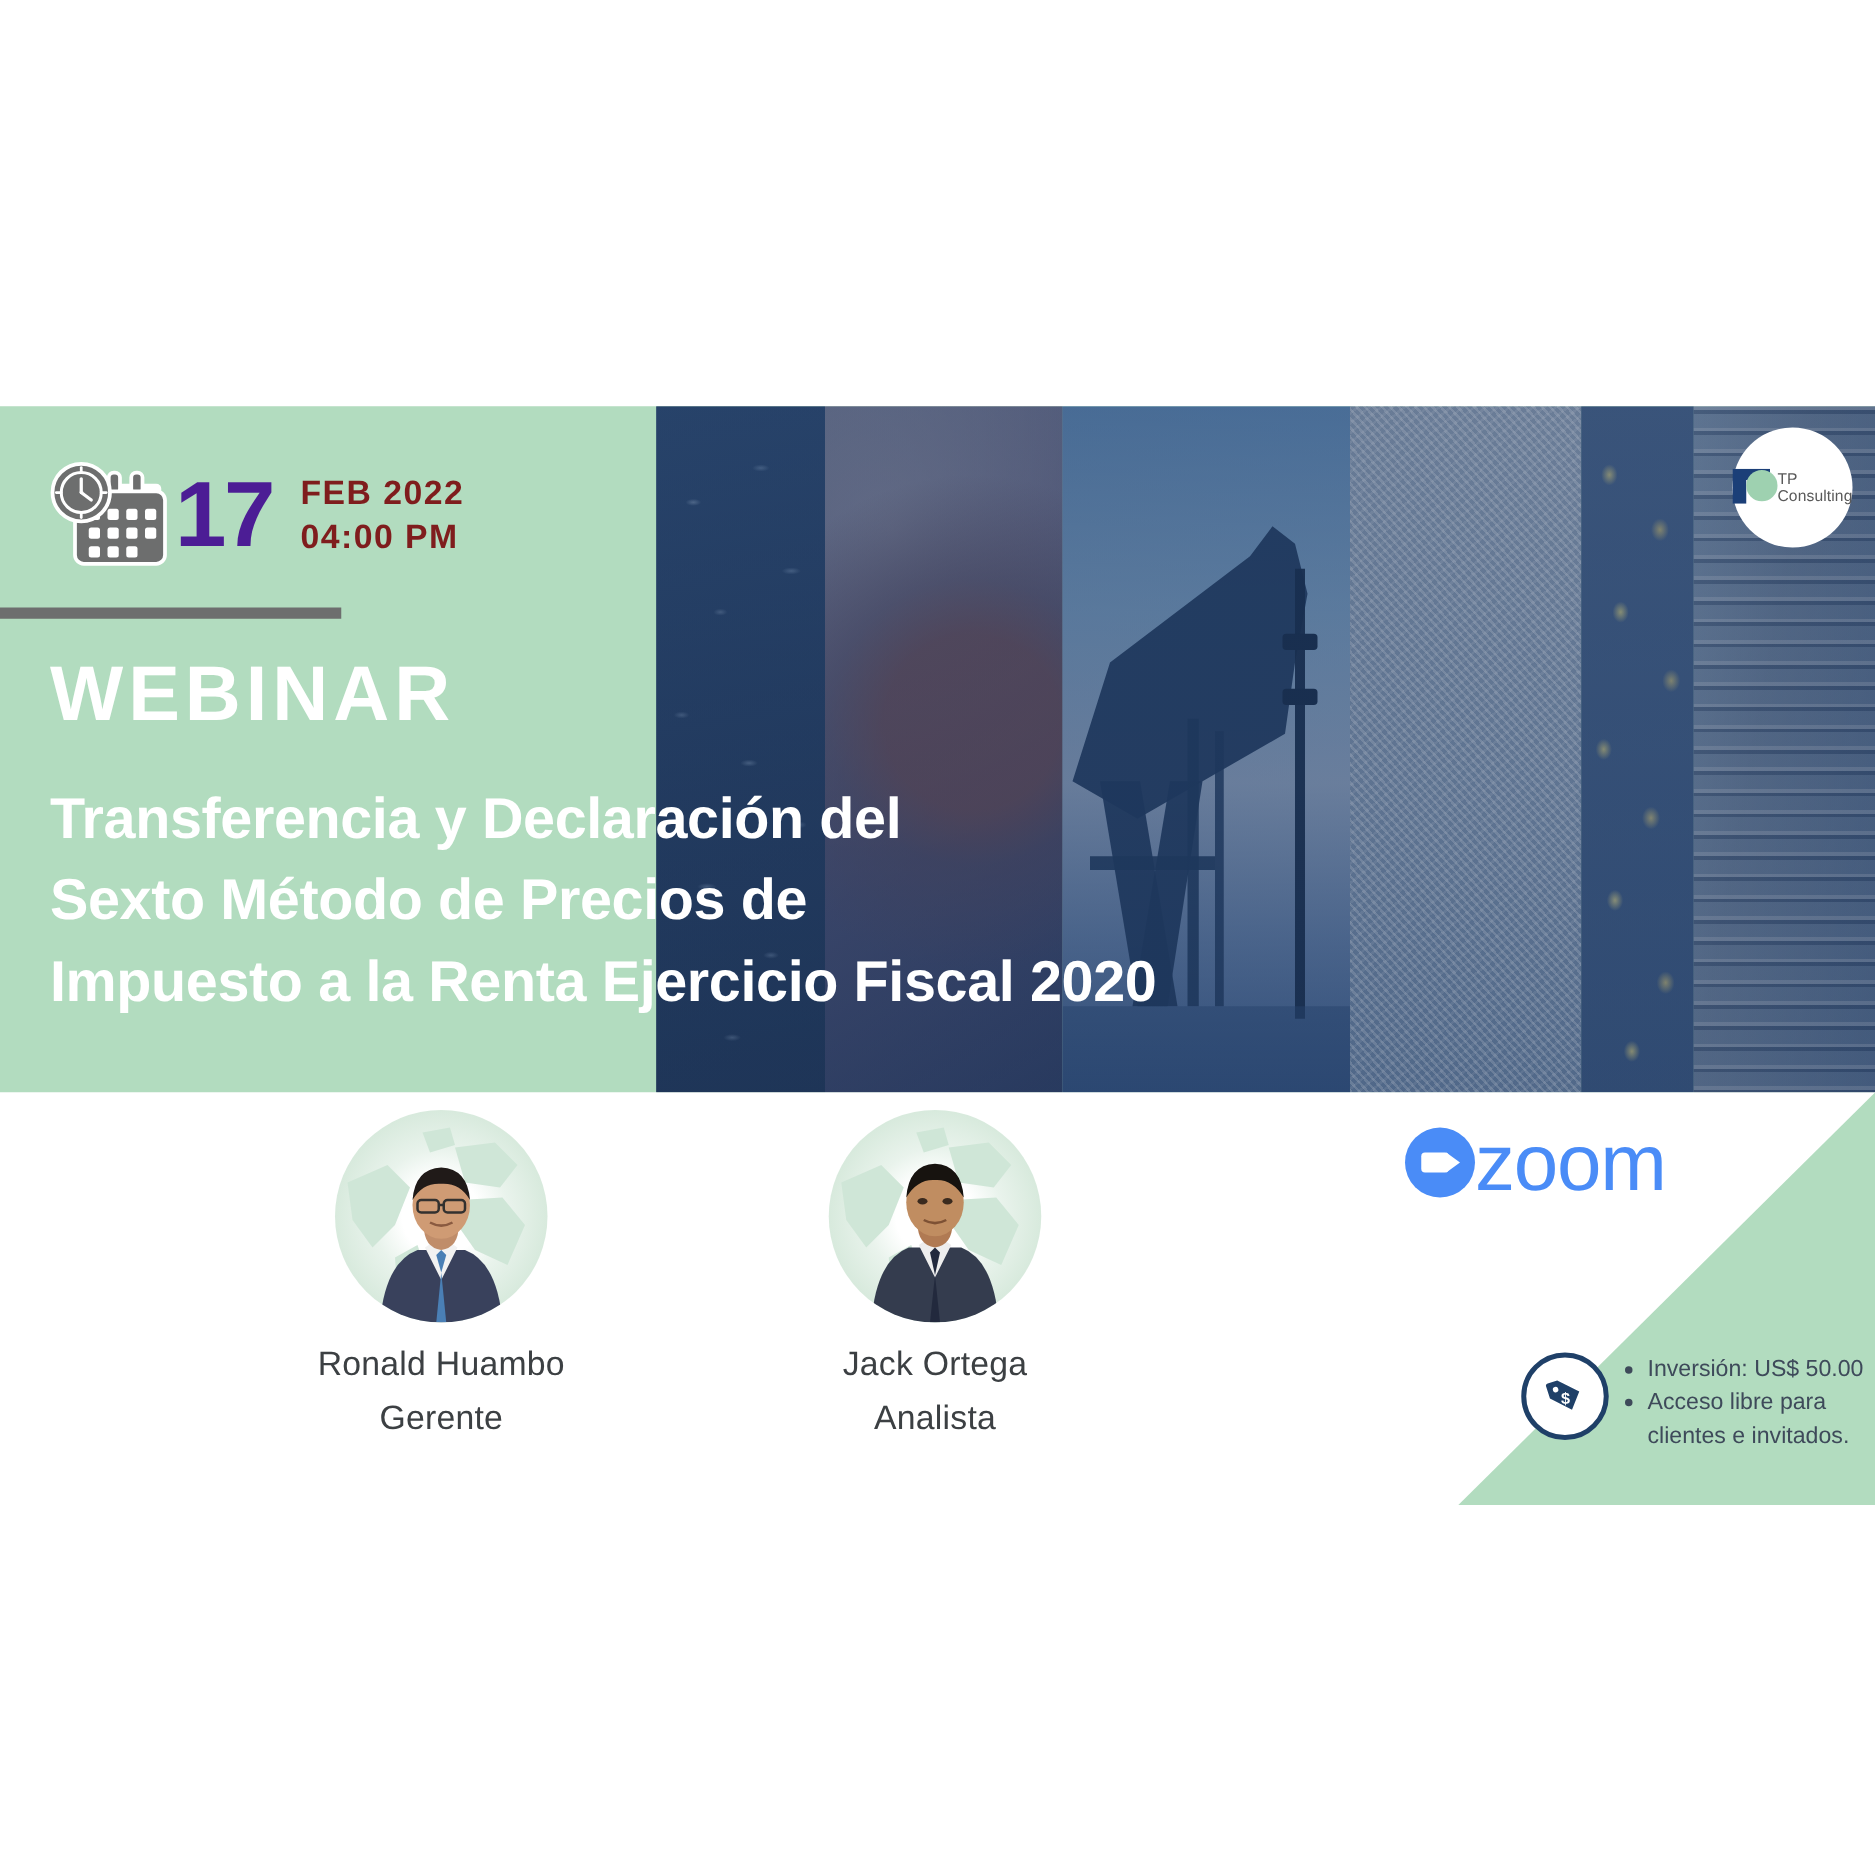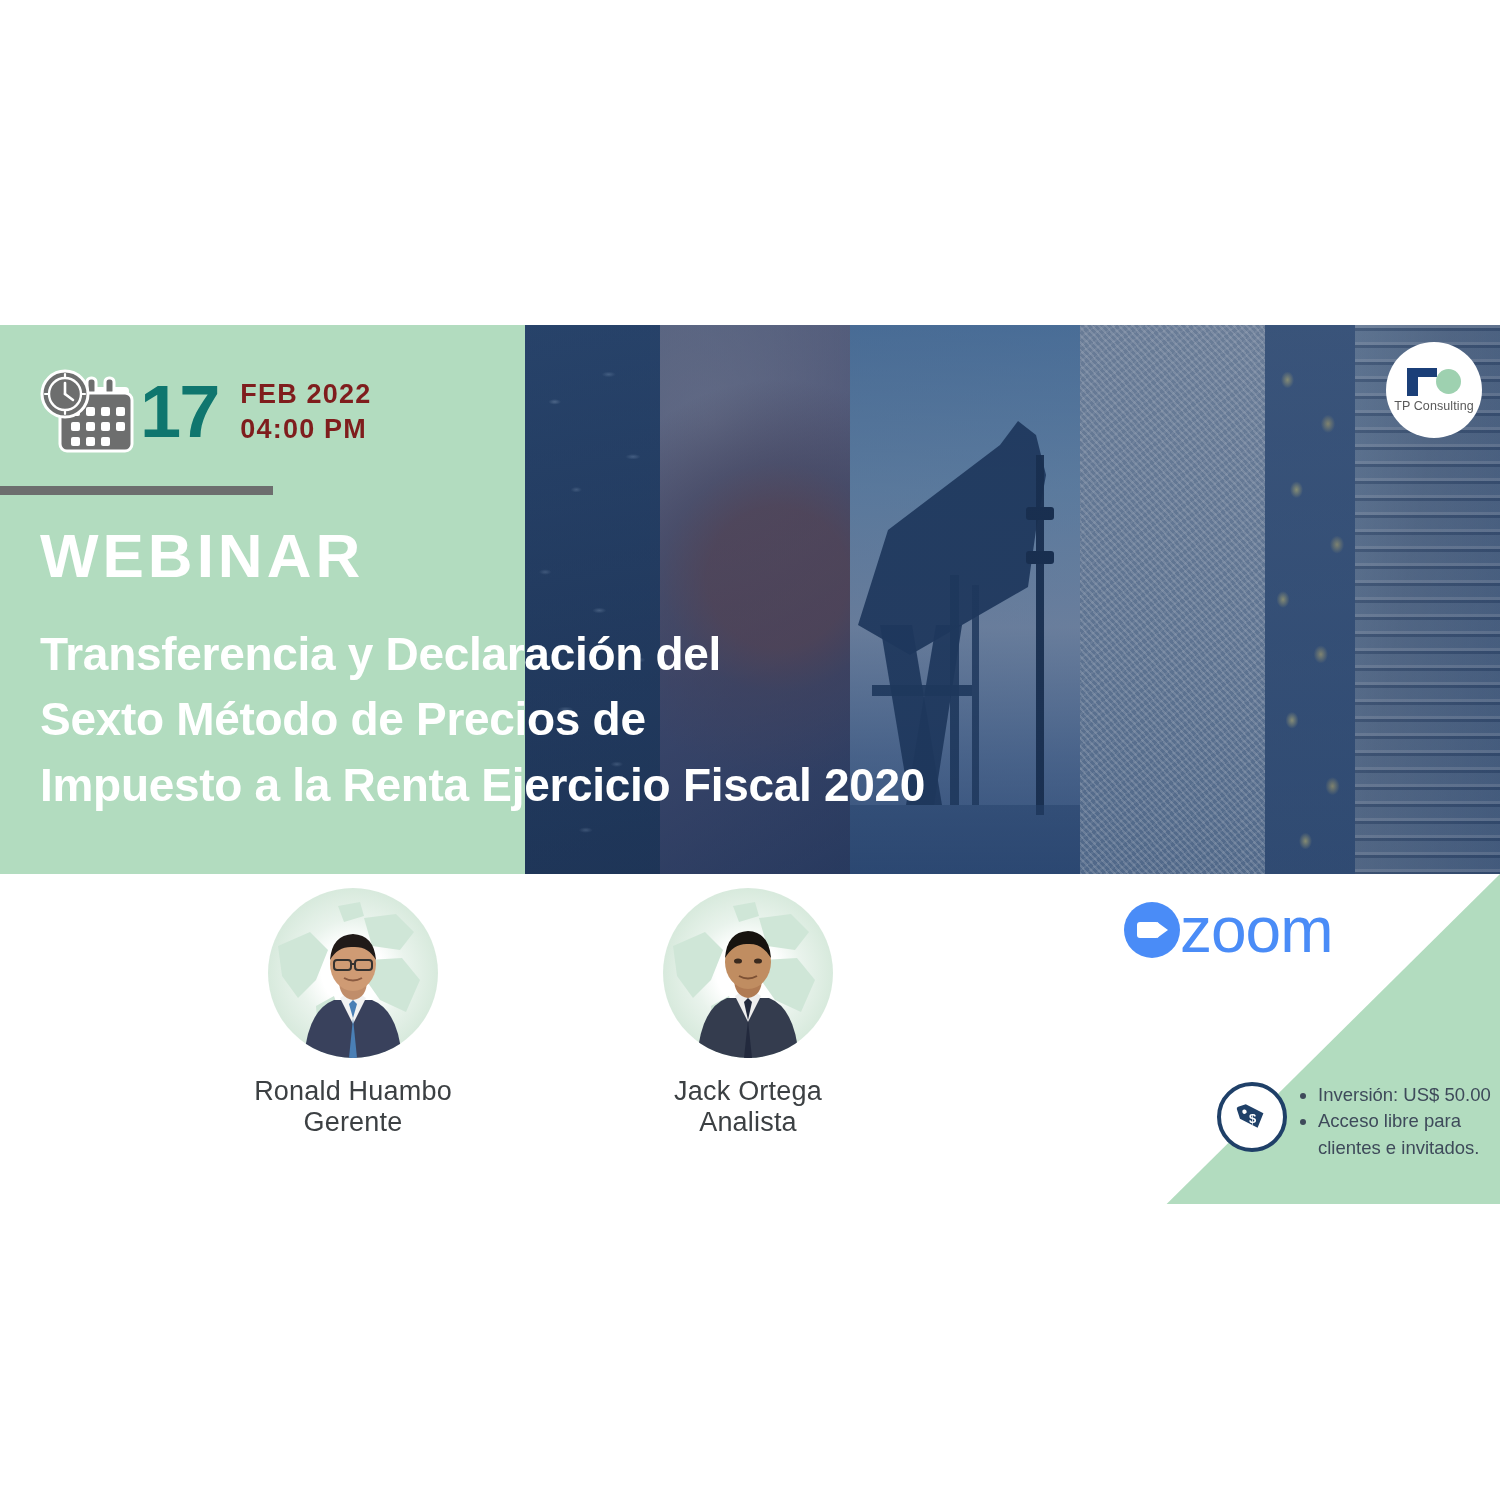--- a/index.html
+++ b/index.html
@@ -6,21 +6,21 @@
   body{width:1500px;height:1500px;font-family:"Liberation Sans",sans-serif;overflow:hidden;position:relative;}
 
   .canvas{position:absolute;left:0;top:0;width:1500px;height:1500px;background:#ffffff;}
 
   
   .banner{position:absolute;left:0;top:325px;width:1500px;height:549px;background:#b2dcbf;overflow:hidden;}
 
   
   .date-row{position:absolute;left:38px;top:44px;display:flex;align-items:center;}
   .cal-icon{position:relative;width:96px;height:86px;flex:0 0 auto;}
-  .day-num{font-size:74px;font-weight:bold;color:#0f766e;letter-spacing:-2px;line-height:1;margin-left:6px;}
+  .day-num{font-size:74px;font-weight:bold;color:#4c1d95;letter-spacing:-2px;line-height:1;margin-left:6px;}
   .date-text{margin-left:22px;color:#7f1d1d;font-weight:bold;font-size:27px;line-height:1.28;letter-spacing:1.2px;}
 
   .divider{position:absolute;left:0;top:161px;width:273px;height:9px;background:#6d6e6e;}
 
   .webinar-word{position:absolute;left:40px;top:200px;font-size:62px;font-weight:bold;color:#ffffff;letter-spacing:4px;line-height:1;}
 
   .title{position:absolute;left:40px;top:297px;width:1120px;font-size:46px;font-weight:bold;color:#ffffff;line-height:1.42;letter-spacing:-0.3px;z-index:5;}
 
   
   .strip{position:absolute;left:525px;top:0;width:975px;height:549px;display:flex;}
@@ -67,39 +67,39 @@
       linear-gradient(180deg,#4f6a8f,#3d5980);}
   
   .p6{width:145px;background:
       repeating-linear-gradient(180deg, rgba(255,255,255,.30) 0 3px, rgba(40,60,90,.40) 3px 6px, rgba(150,170,190,.22) 6px 17px),
       linear-gradient(100deg,#8fa2b6 0%,#6f8097 40%,#4d6484 100%);}
 
   .strip-tint{position:absolute;inset:0;background:linear-gradient(110deg,rgba(34,60,100,.52),rgba(30,55,95,.42));pointer-events:none;}
 
   
   .logo-badge{position:absolute;right:18px;top:17px;width:96px;height:96px;border-radius:50%;background:#ffffff;
-              display:flex;flex-direction:column;align-items:center;justify-content:center;z-index:6;}
+              display:flex;flex-direction:row;align-items:center;justify-content:center;z-index:6;}
   .logo-mark{position:relative;width:54px;height:28px;margin-bottom:3px;}
   .logo-t{position:absolute;left:0;top:0;width:30px;height:28px;}
   .logo-dot{position:absolute;right:0;top:1px;width:25px;height:25px;border-radius:50%;background:#9ed1b0;}
   .logo-text{font-size:12.5px;color:#595959;letter-spacing:.1px;}
 
   
   .lower{position:absolute;left:0;top:874px;width:1500px;height:330px;background:#ffffff;overflow:hidden;}
 
   
   .speaker{position:absolute;text-align:center;width:280px;}
   .sp1{left:213px;top:14px;}
   .sp2{left:608px;top:14px;}
   .avatar{width:170px;height:170px;border-radius:50%;margin:0 auto;position:relative;overflow:hidden;
           background:radial-gradient(circle at 50% 50%,#ffffff 0 26%,#e9f3ec 45%,#d8eadd 70%,#eef6f0 100%);}
   .globe{position:absolute;inset:0;}
   .person{position:absolute;left:50%;bottom:0;transform:translateX(-50%);width:118px;height:140px;}
   .sp-name{margin-top:18px;font-size:27px;color:#3c4043;letter-spacing:.2px;text-align:center;}
-  .sp-role{margin-top:0;font-size:27px;color:#3c4043;letter-spacing:.2px;}
+  .sp-role{margin-top:12px;font-size:27px;color:#3c4043;letter-spacing:.2px;}
 
   
   .tri{position:absolute;left:1037px;top:0px;width:463px;height:330px;
        background:#b2dcbf;clip-path:polygon(100% 0, 100% 100%, 28% 100%);}
 
   
   .zoom-wrap{position:absolute;left:1124px;top:24px;display:flex;align-items:center;z-index:4;}
   .zoom-cam{width:56px;height:56px;border-radius:50%;background:#4a8cf7;position:relative;}
   .zoom-cam .body{position:absolute;left:13px;top:20px;width:22px;height:16px;background:#fff;border-radius:3px;}
   .zoom-cam .lens{position:absolute;left:33px;top:20px;width:0;height:0;border-top:8px solid transparent;

